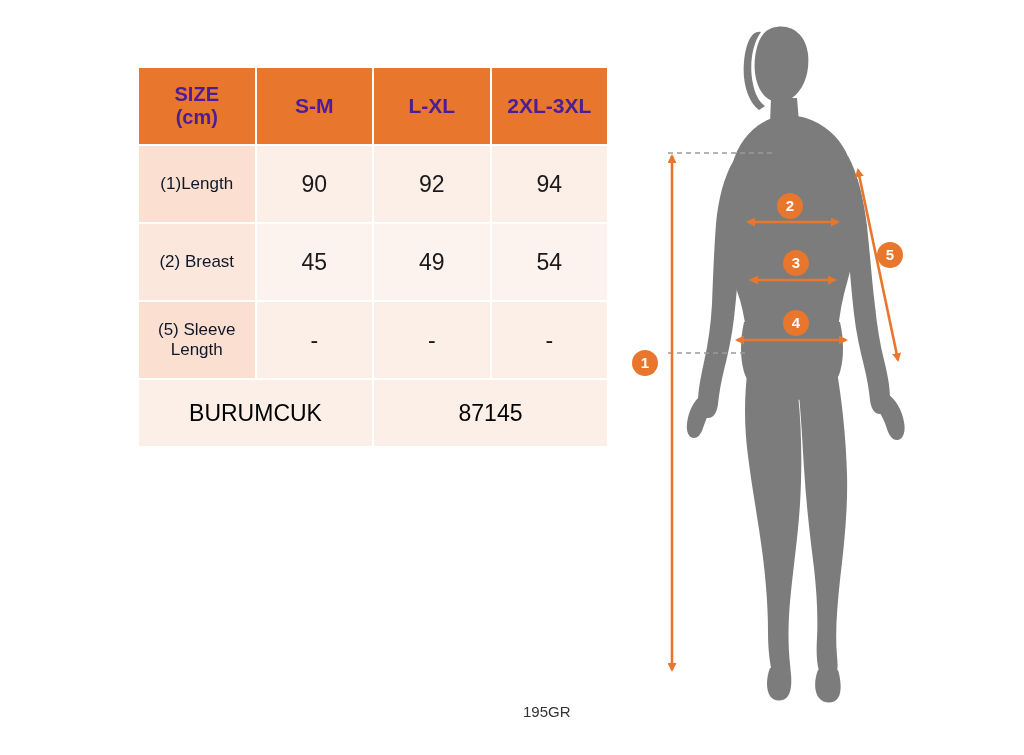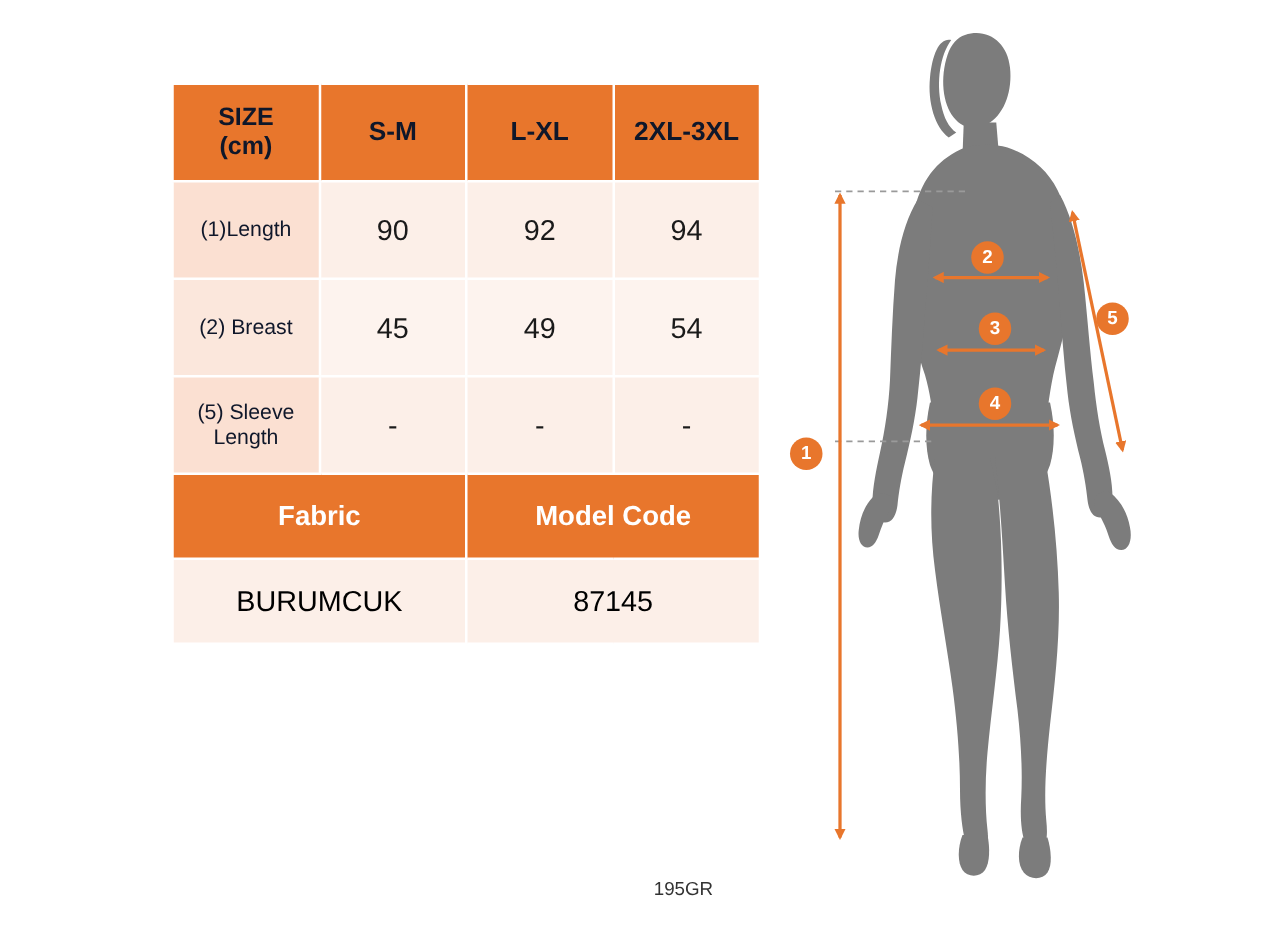--- a/index.html
+++ b/index.html
@@ -26,21 +26,21 @@
   }
   #size-chart td, #size-chart th {
     border: 2px solid #ffffff;
     padding: 0;
     text-align: center;
     vertical-align: middle;
   }
 
   .hdr-cell {
     background: #E8762C;
-    color: #0f172a;
+    color: #4c1d95;
     font-weight: bold;
     font-size: 21px;
     height: 76px;
     line-height: 1.15;
   }
   .hdr-cell.first { font-size: 20px; }
 
   .row-label {
     background: #FBE0D2;
     color: #0f172a;
@@ -143,24 +143,20 @@
   <tr>
     <td class="row-label">
       <div>(5) Sleeve</div>
       <div>Length</div>
     </td>
     <td class="val-cell">-</td>
     <td class="val-cell">-</td>
     <td class="val-cell">-</td>
   </tr>
 
-  <tr>
-    <td class="sub-hdr" colspan="2">Fabric</td>
-    <td class="sub-hdr" colspan="2">Model Code</td>
-  </tr>
 
   <tr>
     <td class="sub-val" colspan="2">BURUMCUK</td>
     <td class="sub-val" colspan="2">87145</td>
   </tr>
 </tbody>
   </table>
 
 <div id="weight-note">195GR</div>
 

